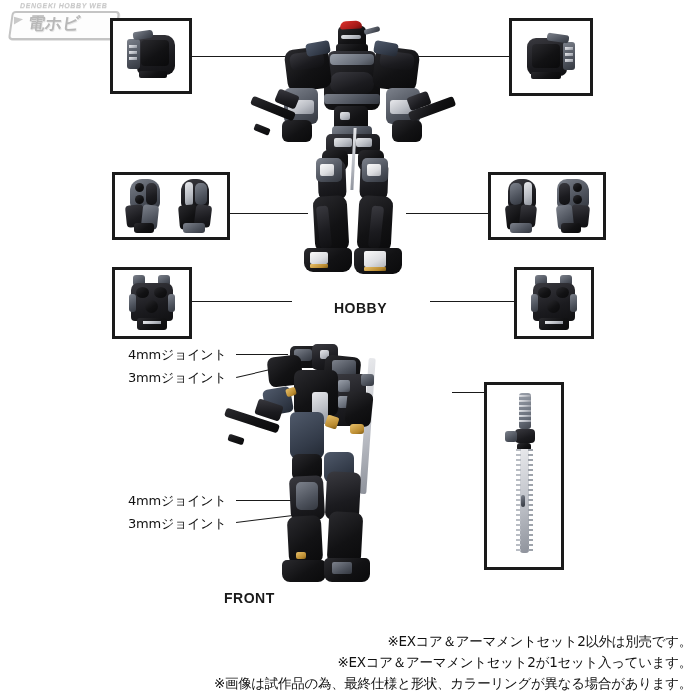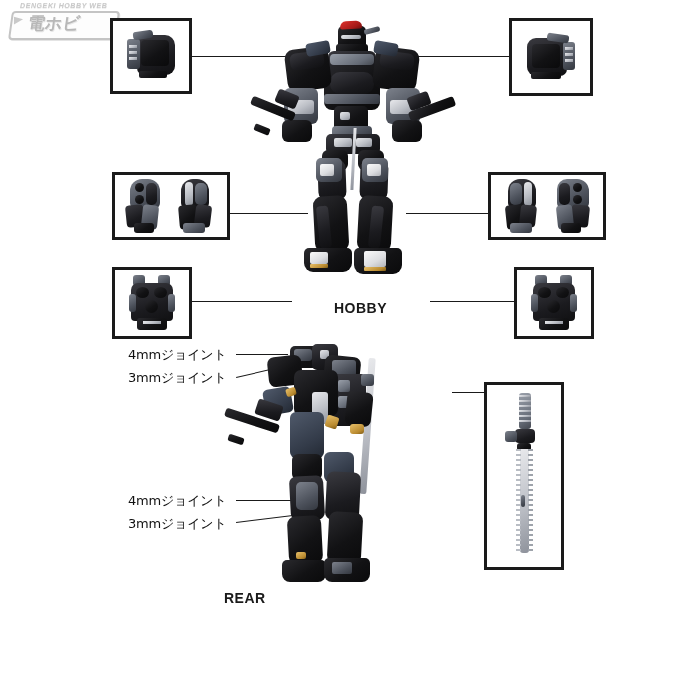--- a/index.html
+++ b/index.html
@@ -245,21 +245,21 @@
     <div class="pc blk2" style="left:106px;top:132px;width:34px;height:48px;border-radius:7px;transform:rotate(3deg);"></div>
     <div class="pc gry" style="left:76px;top:142px;width:22px;height:28px;border-radius:5px;"></div>
     <div class="pc blk" style="left:68px;top:176px;width:34px;height:48px;border-radius:8px;transform:rotate(-3deg);"></div>
     <div class="pc blk" style="left:108px;top:172px;width:34px;height:52px;border-radius:8px;transform:rotate(3deg);"></div>
     <div class="pc gld" style="left:76px;top:212px;width:10px;height:7px;border-radius:2px;"></div>
 
     <div class="pc blk" style="left:62px;top:220px;width:44px;height:22px;border-radius:5px 5px 8px 8px;"></div>
     <div class="pc blk" style="left:104px;top:218px;width:46px;height:24px;border-radius:5px 5px 8px 8px;"></div>
     <div class="pc gry" style="left:112px;top:222px;width:20px;height:12px;border-radius:2px;"></div>
   </div>
-  <div class="viewlabel" style="left:224px;top:590px;">REAR</div>
+  <div class="viewlabel" style="left:224px;top:590px;">FRONT</div>
 
   <div class="cbox" style="left:110px;top:18px;width:82px;height:76px;">
     <div class="partwrap">
       <div class="pbox" style="width:56px;height:50px;">
         <div class="pc blk2" style="left:14px;top:4px;width:38px;height:40px;border-radius:7px 10px 9px 7px;"></div>
         <div class="pc blk" style="left:18px;top:9px;width:28px;height:26px;border-radius:4px;"></div>
         <div class="pc gry" style="left:4px;top:8px;width:13px;height:30px;border-radius:3px;"></div>
         <div class="pc slv" style="left:6px;top:14px;width:8px;height:3px;"></div>
         <div class="pc slv" style="left:6px;top:20px;width:8px;height:3px;"></div>
         <div class="pc slv" style="left:6px;top:26px;width:8px;height:3px;"></div>
@@ -389,15 +389,18 @@
       </div>
     </div>
   </div>
 
   <div class="jlabel" style="left:128px;top:346px;">4mmジョイント</div>
   <div class="jlabel" style="left:128px;top:369px;">3mmジョイント</div>
   <div class="jlabel" style="left:128px;top:492px;">4mmジョイント</div>
   <div class="jlabel" style="left:128px;top:515px;">3mmジョイント</div>
 
   <div class="footnotes">
+    <div>※EXコア＆アーマメントセット2以外は別売です。</div>
+    <div>※EXコア＆アーマメントセット2が1セット入っています。</div>
+    <div>※画像は試作品の為、最終仕様と形状、カラーリングが異なる場合があります。</div>
   </div>
 
 </div>
 
 </body></html>

